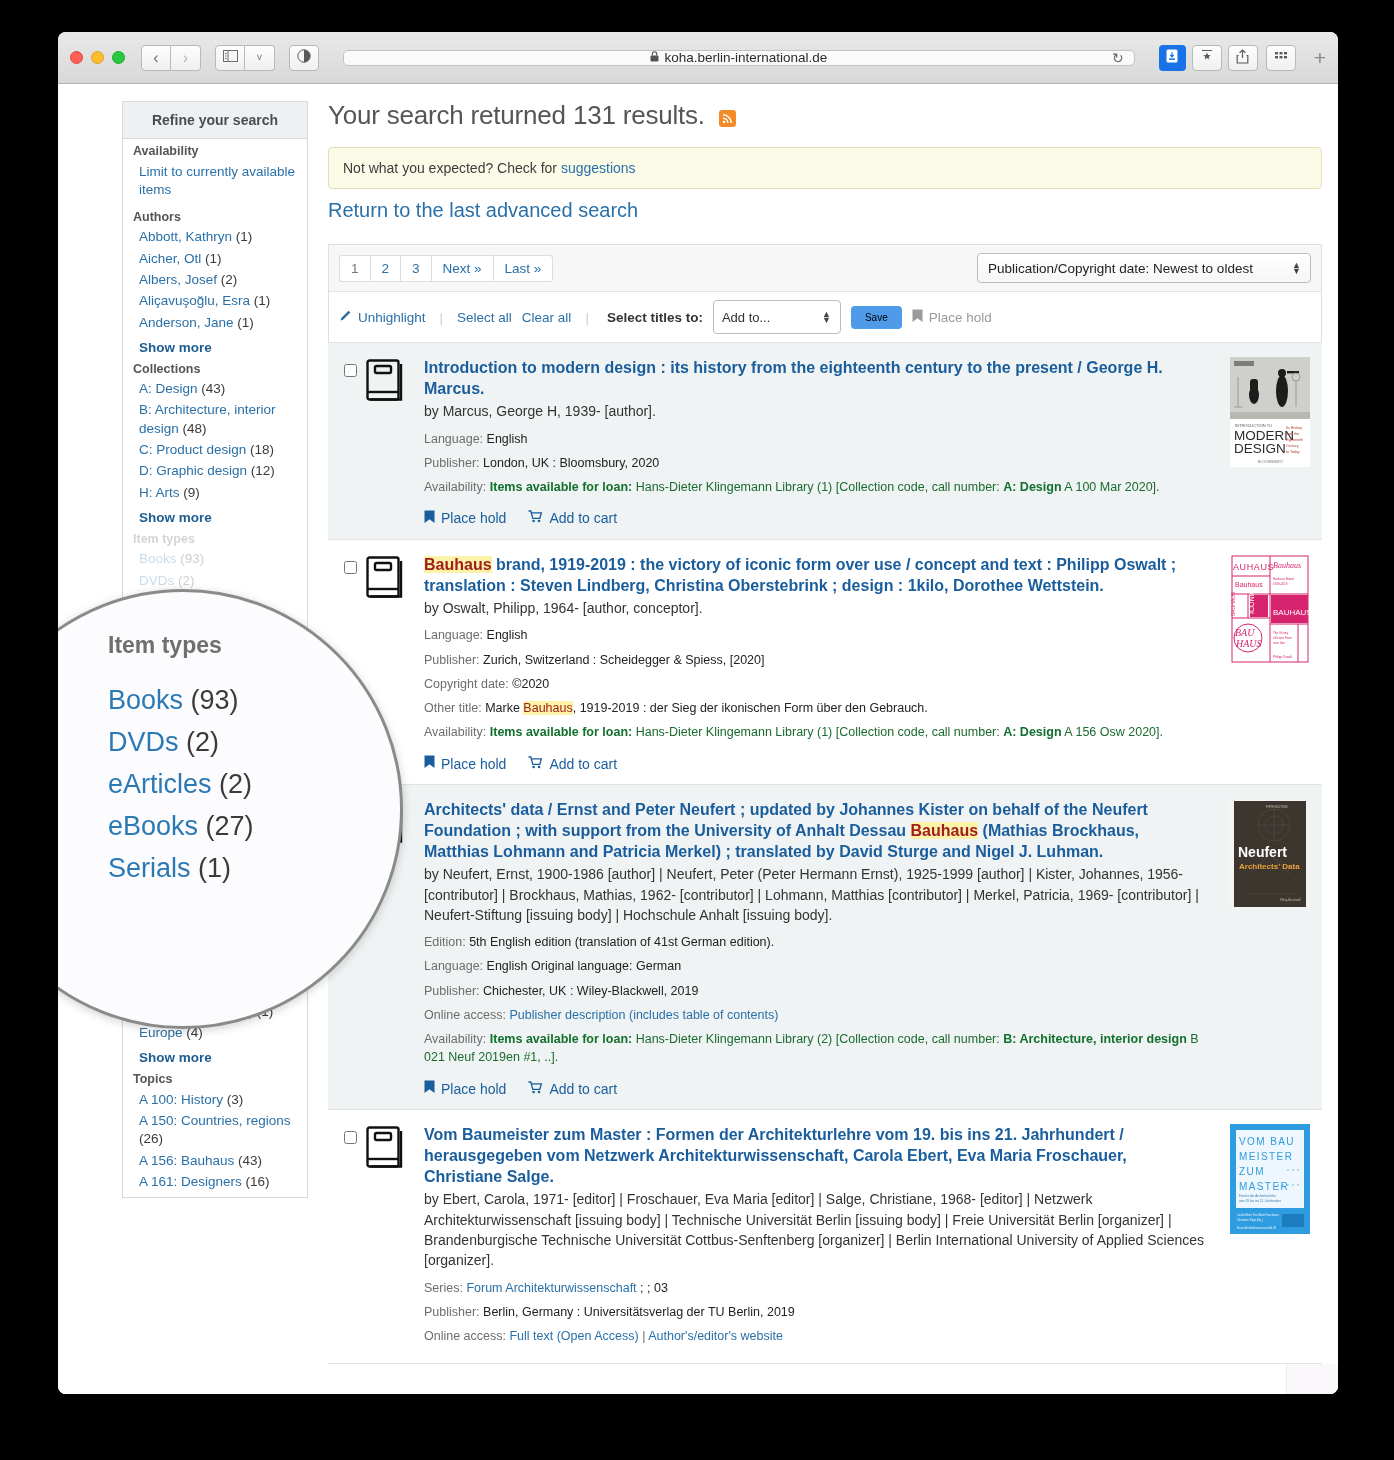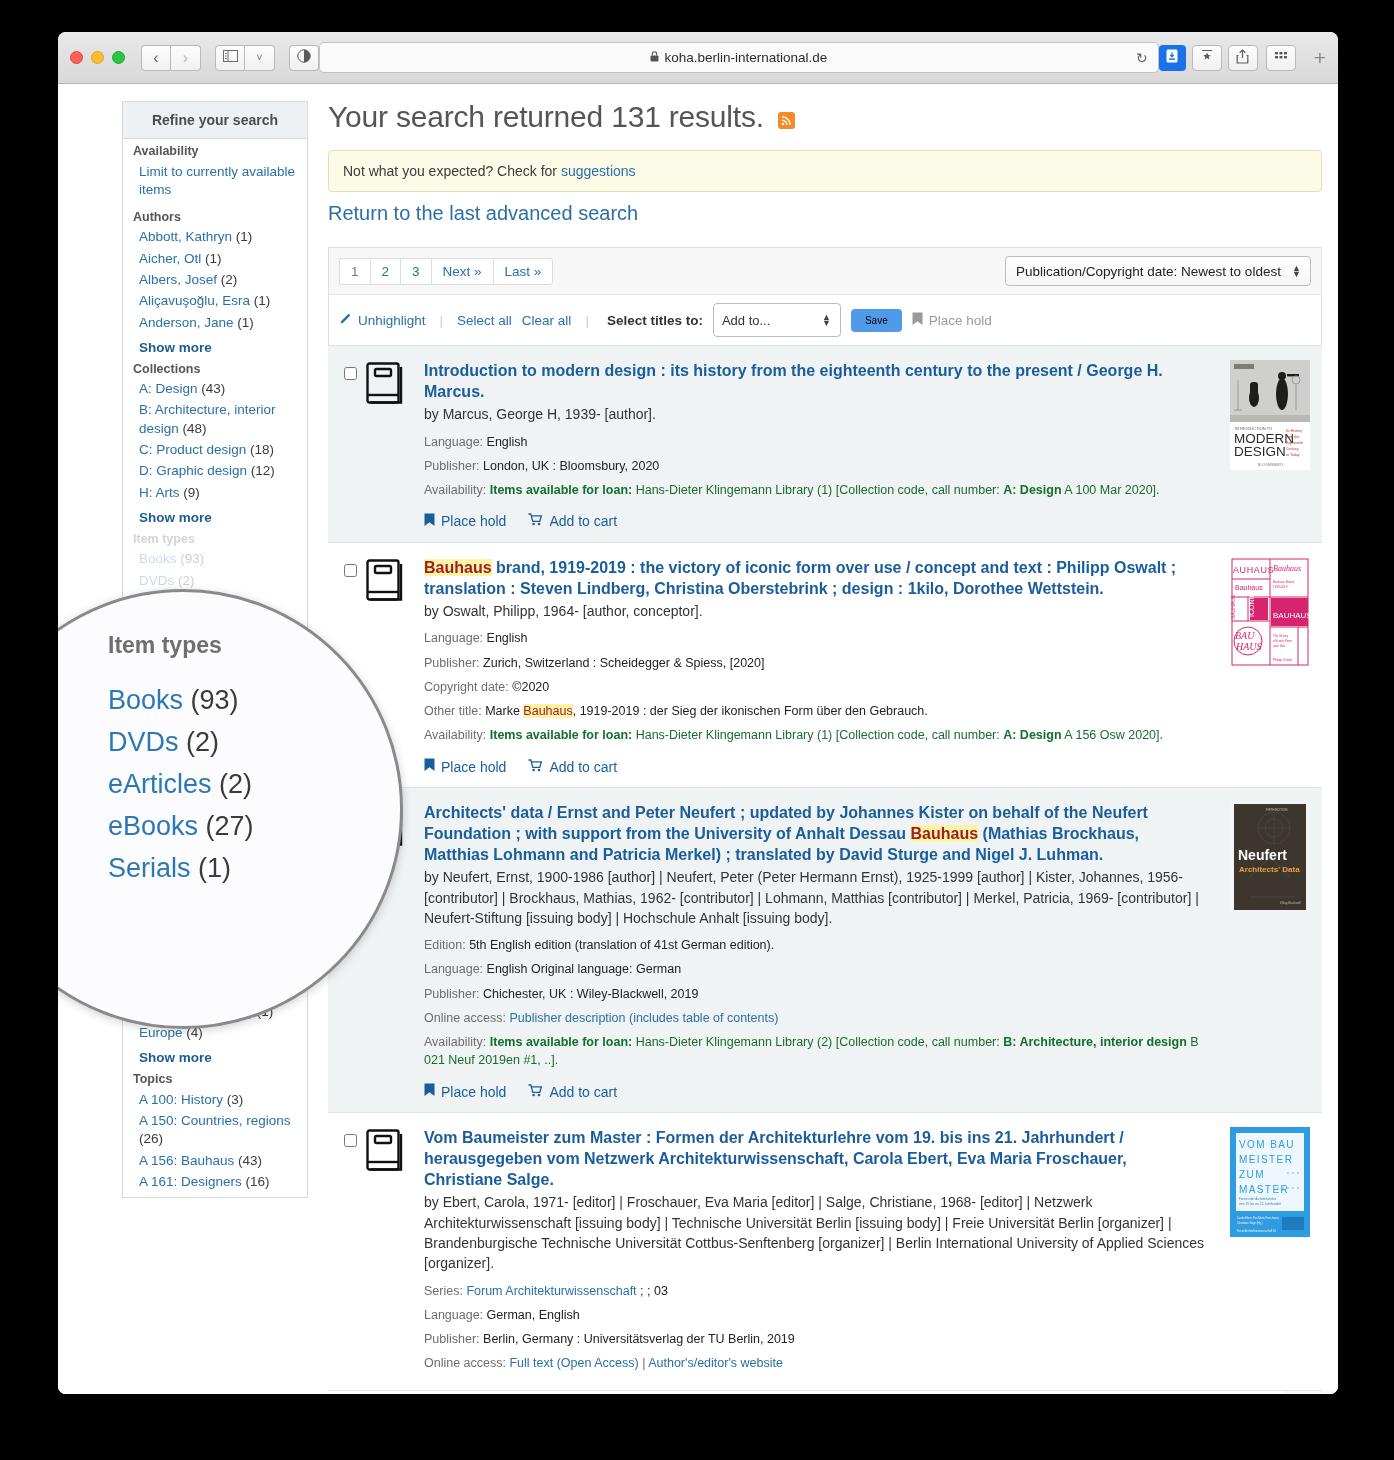--- a/index.html
+++ b/index.html
@@ -52,22 +52,22 @@
   .navgroup .tb-btn { border-radius: 0; border-left-width: 0; }
   .navgroup .tb-btn:first-child { border-radius: 4px 0 0 4px; border-left-width: 1px; }
   .navgroup .tb-btn:last-child { border-radius: 0 4px 4px 0; color:#b8b8b8; }
   .sidebar-group { display:flex; margin-right: 14px; }
   .sidebar-group .tb-btn { border-radius: 0; border-left-width: 0; }
   .sidebar-group .tb-btn:first-child { border-radius: 4px 0 0 4px; border-left-width: 1px; }
   .sidebar-group .tb-btn:last-child { border-radius: 0 4px 4px 0; }
 
   #urlbar {
     flex: 1;
-    height: 31px;
-    margin: 0 0;
+    height: 16px;
+    margin: 0 24px;
     background: #fafafa;
     border: 1px solid #c2c2c2;
     border-radius: 5px;
     display: flex; align-items: center; justify-content: center;
     position: relative;
   }
   #urlbar .url-text {
     font-size: 13.5px; color: #2b2b2b;
     display: flex; align-items: center; gap: 5px;
   }
@@ -134,21 +134,21 @@
   .showmore { display:block; padding: 2px 0 2px 16px; }
   .showmore a { color: #1b5d92; font-weight: bold; font-size: 13.5px; text-decoration: none; }
 
   
   #main {
     flex: 1;
     padding: 16px 16px 0 20px;
     min-width: 0;
   }
   #results-heading {
-    font-size: 30px;
+    font-size: 26px;
     font-weight: normal;
     color: #555;
     margin: 0 0 16px 0;
     display: flex; align-items: center; gap: 14px;
     letter-spacing: -0.2px;
   }
   #rss-icon {
     width: 17px; height: 17px; border-radius: 3px;
     background: #f28b28;
     display: inline-flex; align-items:center; justify-content:center;
@@ -175,21 +175,21 @@
     border-bottom: 1px solid #e3e3e3;
   }
   .pagination { display:flex; }
   .pagination .pg {
     background:#fff; border: 1px solid #ddd; border-right: none;
     padding: 5px 11px; font-size: 13.5px; color: #2a70a8; text-decoration:none;
   }
   .pagination .pg:first-child { border-radius: 3px 0 0 3px; color:#777; }
   .pagination .pg:last-child { border-right: 1px solid #ddd; border-radius: 0 3px 3px 0; }
   #sort-select {
-    width: 306px; height: 30px;
+    width: 334px; height: 30px;
     background: linear-gradient(#ffffff,#f6f6f6);
     border: 1px solid #bcbcbc;
     border-radius: 4px;
     font-size: 13.5px; color: #222;
     display:flex; align-items:center;
     padding: 0 10px;
     position: relative;
   }
   .stepper-arrows {
     position:absolute; right: 9px; top: 50%; transform: translateY(-50%);
@@ -821,23 +821,20 @@
                 </svg>
             </span>
           </div>
           <div class="res-body">
             <a href="#" class="res-title">Vom Baumeister zum Master : Formen der Architekturlehre vom 19. bis ins 21. Jahrhundert / herausgegeben vom Netzwerk Architekturwissenschaft, Carola Ebert, Eva Maria Froschauer, Christiane Salge.</a>
             <div class="res-author">by Ebert, Carola, 1971- [editor] | Froschauer, Eva Maria [editor] | Salge, Christiane, 1968- [editor] | Netzwerk Architekturwissenschaft [issuing body] | Technische Universität Berlin [issuing body] | Freie Universität Berlin [organizer] | Brandenburgische Technische Universität Cottbus-Senftenberg [organizer] | Berlin International University of Applied Sciences [organizer].</div>
             <div class="res-meta">
               <span class="lbl">Series: </span><a href="#">Forum Architekturwissenschaft</a><span class="val"> ; ; 03</span>
             </div>
             <div class="res-meta">
-              <span class="lbl">Language: </span><span class="val">German, English</span>
-            </div>
-            <div class="res-meta">
               <span class="lbl">Publisher: </span><span class="val">Berlin, Germany : Universitätsverlag der TU Berlin, 2019</span>
             </div>
             <div class="res-meta">
               <span class="lbl">Online access: </span><a href="#">Full text (Open Access)</a><span class="lbl"> | </span><a href="#">Author's/editor's website</a>
             </div>
           </div>
           <div class="res-cover">
             <span class="cover cover-vom">
               <svg width="80" height="110" viewBox="0 0 80 110">
                 <rect width="80" height="110" fill="#2f9be0"></rect>

